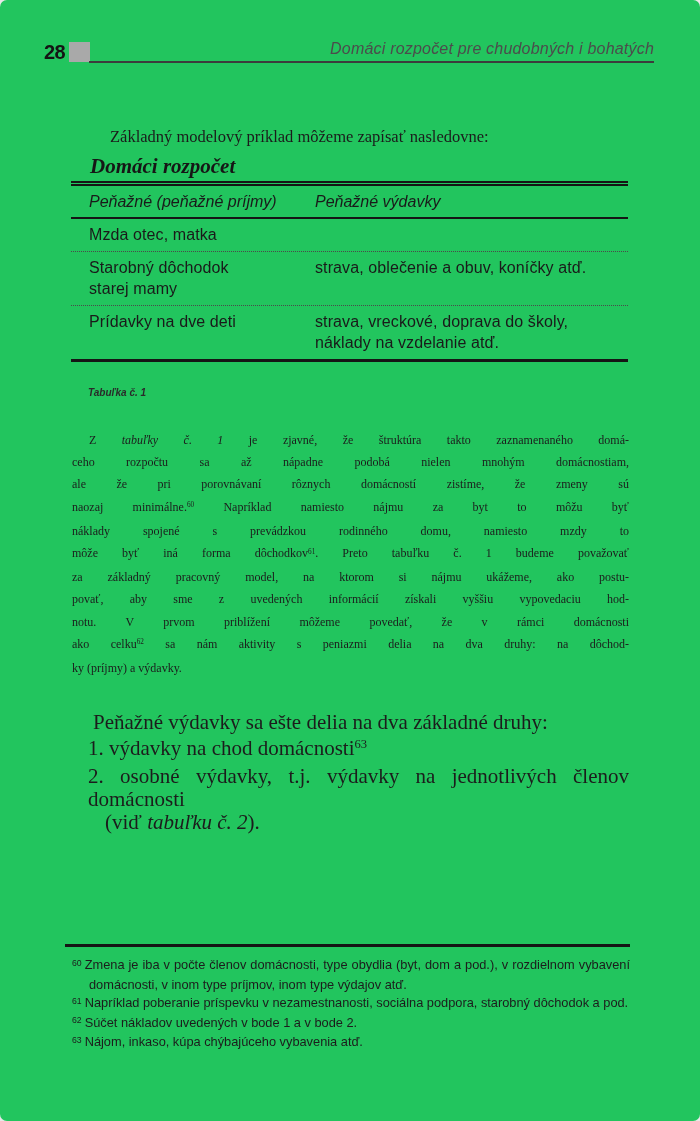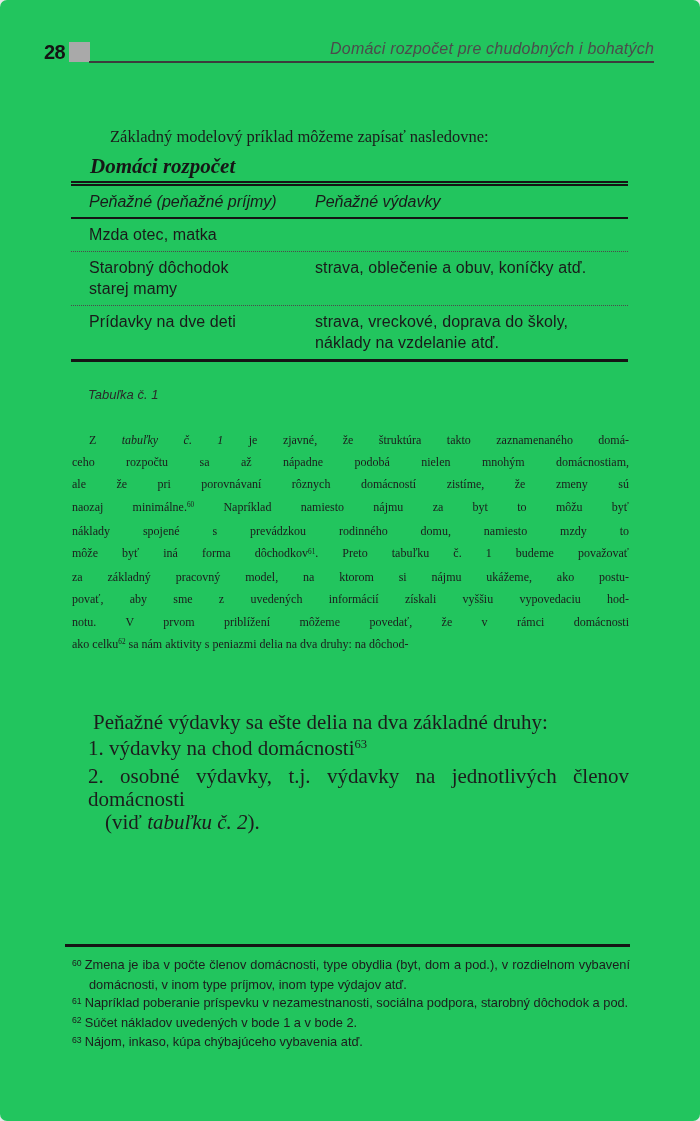--- a/index.html
+++ b/index.html
@@ -24,21 +24,21 @@
        border-bottom:3.5px solid #151515;font-family:"Liberation Sans",sans-serif;
        font-size:16px;color:#1a1a1a;}
   .tbl-head{display:grid;grid-template-columns:244px 1fr;padding:7px 0 6px 0;
             border-bottom:2.5px solid #151515;font-style:italic;font-size:16px;}
   .tbl-row{display:grid;grid-template-columns:244px 1fr;padding:5px 0 6px 0;
            line-height:21px;letter-spacing:0.1px;}
   .tbl-row.dotted{border-bottom:1.6px dotted #4a4a4a;}
   .c1{padding-left:18px;white-space:pre-line;}
   .c2{padding-right:2px;white-space:pre-line;}
   .tbl-caption{position:absolute;left:88px;top:387px;font-family:"Liberation Sans",sans-serif;
-               font-style:italic;font-size:13px;color:#2a2a2a;}
+               font-style:italic;font-size:10px;color:#2a2a2a;font-weight:bold;}
 
   
   .para1{position:absolute;left:72px;top:429px;width:557px;font-size:12px;
          line-height:22.2px;color:#1c1c1c;}
   .para1 .pline{text-align:justify;text-align-last:justify;}
   .para1 .pline:first-child{text-indent:17px;}
   .para1 .pline:last-child{text-align-last:left;}
 
   
   .para2{position:absolute;left:72px;top:711px;width:557px;font-size:21px;
@@ -96,20 +96,21 @@
     <div class="pline">Z <i>tabuľky č. 1</i> je zjavné, že štruktúra takto zaznamenaného domá-</div>
     <div class="pline">ceho rozpočtu sa až nápadne podobá nielen mnohým domácnostiam,</div>
     <div class="pline">ale že pri porovnávaní rôznych domácností zistíme, že zmeny sú</div>
     <div class="pline">naozaj minimálne.<sup>60</sup> Napríklad namiesto nájmu za byt to môžu byť</div>
     <div class="pline">náklady spojené s prevádzkou rodinného domu, namiesto mzdy to</div>
     <div class="pline">môže byť iná forma dôchodkov<sup>61</sup>. Preto tabuľku č. 1 budeme považovať</div>
     <div class="pline">za základný pracovný model, na ktorom si nájmu ukážeme, ako postu-</div>
     <div class="pline">povať, aby sme z uvedených informácií získali vyššiu vypovedaciu hod-</div>
     <div class="pline">notu. V prvom priblížení môžeme povedať, že v rámci domácnosti</div>
     <div class="pline">ako celku<sup>62</sup> sa nám aktivity s peniazmi delia na dva druhy: na dôchod-</div>
+    <div class="pline">ky (príjmy) a výdavky.</div>
   </div>
 
   <div class="para2">
     <div class="p2-intro">Peňažné výdavky sa ešte delia na dva základné druhy:</div>
     <div class="p2-item">1. výdavky na chod domácnosti<sup>63</sup></div>
     <div class="p2-item">
       <div class="p2-l1">2. osobné výdavky, t.j. výdavky na jednotlivých členov domácnosti</div>
       <div class="p2-l2">(viď <i>tabuľku č. 2</i>).</div>
     </div>
   </div>

